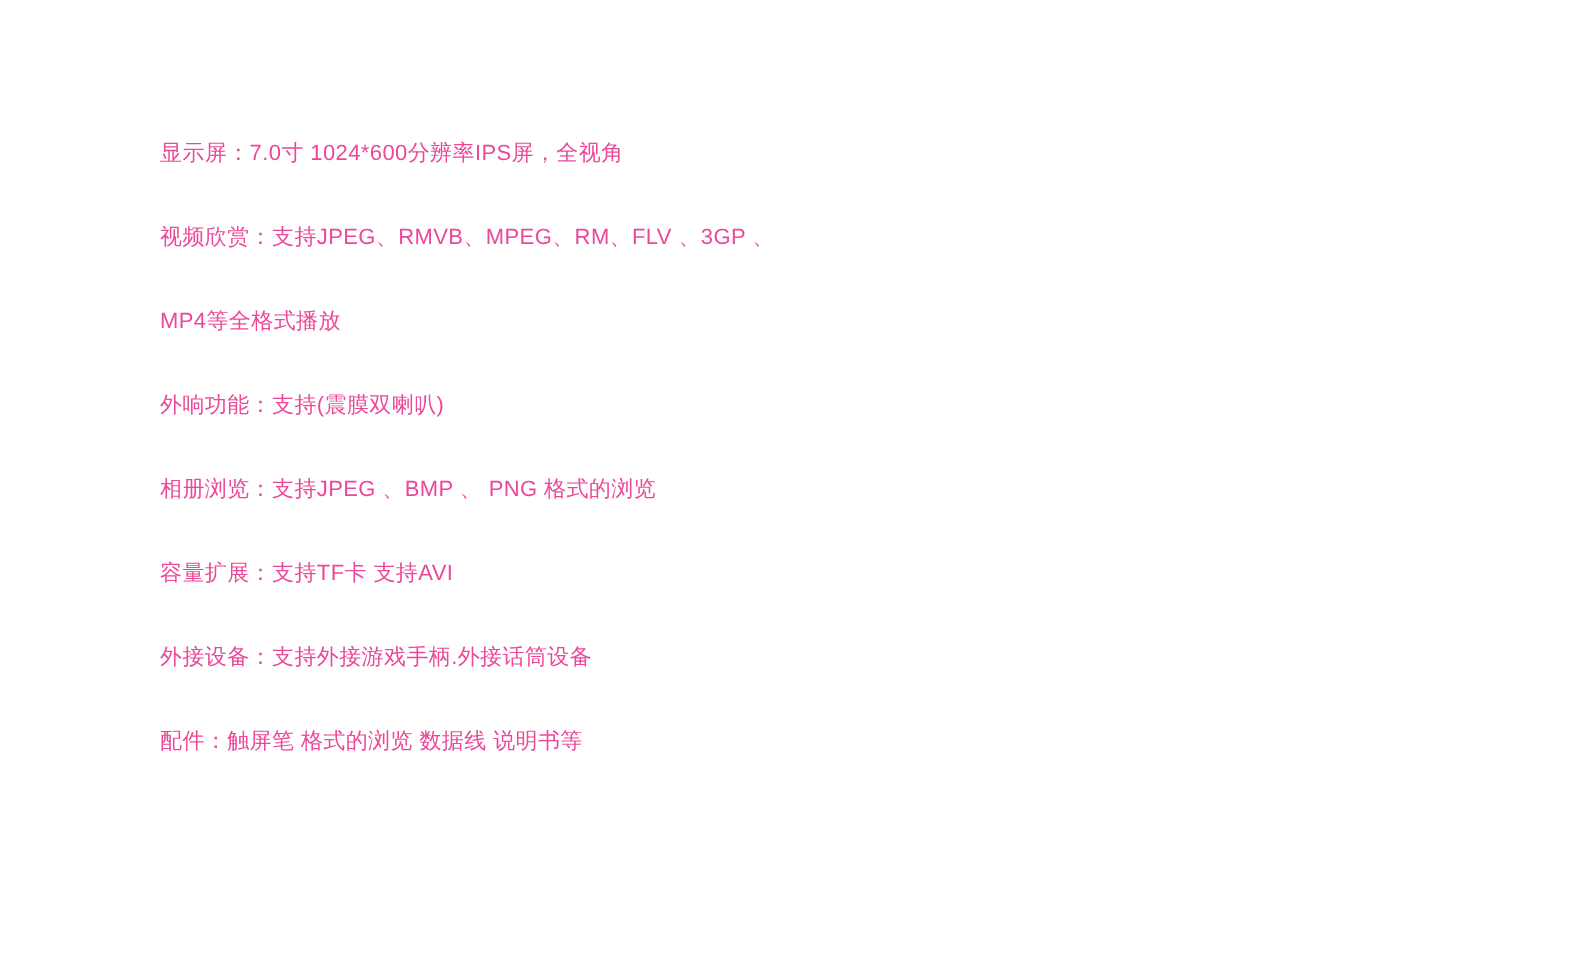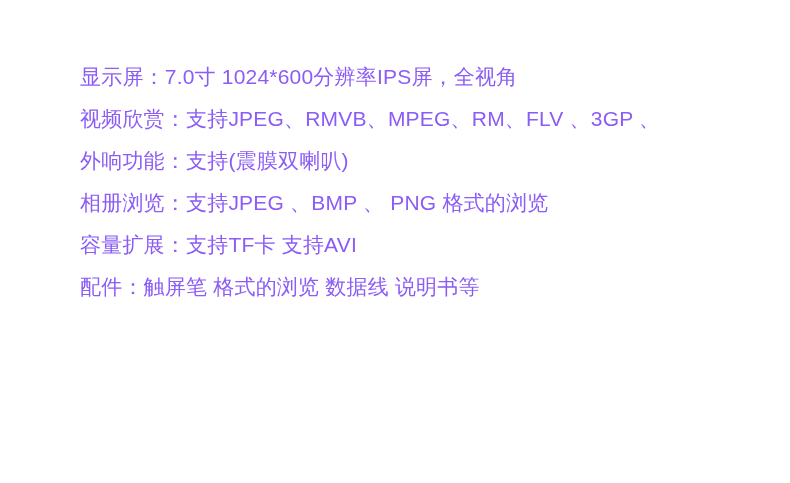--- a/index.html
+++ b/index.html
@@ -11,30 +11,32 @@
     height: 483px;
     background: #ffffff;
     font-family: "Liberation Sans", sans-serif;
     overflow: hidden;
   }
   .spec-sheet {
     padding: 56px 0 0 80px;
     box-sizing: border-box;
   }
   .spec-line {
-    color: #8b5cf6;
-    font-size: 21px;
+    color: #ec4899;
+    font-size: 11px;
     line-height: 42px;
     white-space: pre;
     letter-spacing: 0.2px;
   }
 </style>
 </head>
 <body>
 
 <div class="spec-sheet">
   <div class="spec-line">显示屏：7.0寸 1024*600分辨率IPS屏，全视角</div>
   <div class="spec-line">视频欣赏：支持JPEG、RMVB、MPEG、RM、FLV 、3GP 、</div>
+  <div class="spec-line">MP4等全格式播放</div>
   <div class="spec-line">外响功能：支持(震膜双喇叭)</div>
   <div class="spec-line">相册浏览：支持JPEG 、BMP 、 PNG 格式的浏览</div>
   <div class="spec-line">容量扩展：支持TF卡 支持AVI</div>
+  <div class="spec-line">外接设备：支持外接游戏手柄.外接话筒设备</div>
   <div class="spec-line">配件：触屏笔 格式的浏览 数据线 说明书等</div>
 </div>
 
 </body></html>

